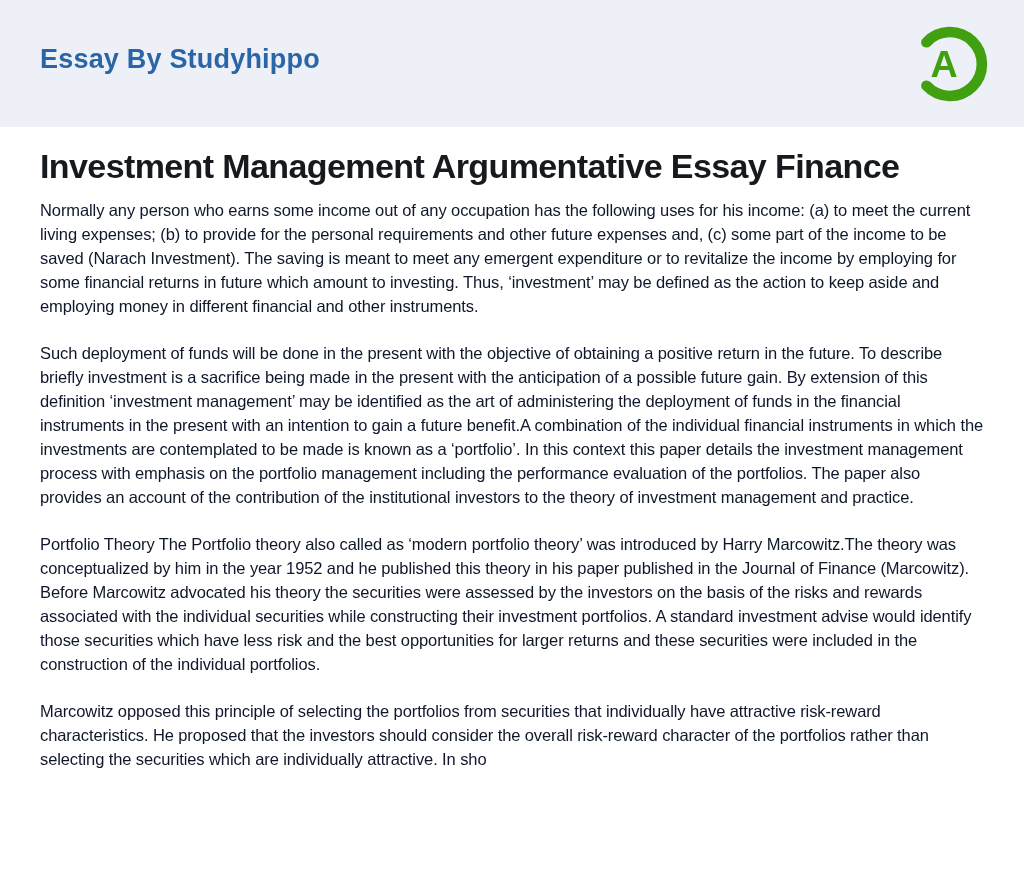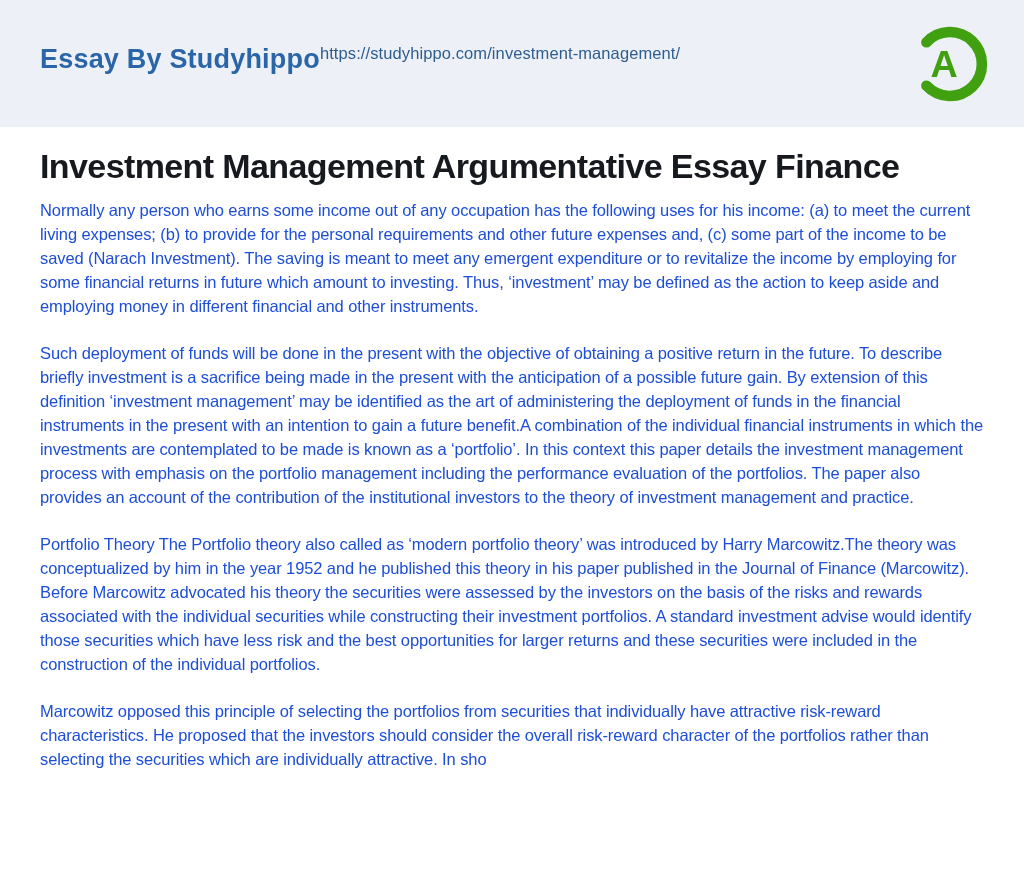--- a/index.html
+++ b/index.html
@@ -17,21 +17,21 @@
     background: #edf1f7;
     height: 127px;
     box-sizing: border-box;
     padding: 0 34px 0 40px;
     display: flex;
     align-items: center;
     justify-content: space-between;
   }
   .header-text {
     display: flex;
-    flex-direction: row;
+    flex-direction: column;
     padding-top: 6px;
   }
   .site-title {
     color: #2a65a8;
     font-size: 27px;
     font-weight: bold;
     letter-spacing: 0.2px;
     margin: 0 0 15px 0;
     cursor: pointer;
   }
@@ -60,35 +60,34 @@
   .article-title {
     color: #16191d;
     font-size: 34px;
     line-height: 37px;
     font-weight: 800;
     letter-spacing: -0.6px;
     margin: 21px 0 13px 0;
     max-width: 920px;
   }
   .article p {
-    color: #1d4ed8;
+    color: #0f172a;
     font-size: 16.5px;
     line-height: 24px;
     letter-spacing: -0.1px;
     margin: 0 0 23px 0;
     max-width: 946px;
   }
 </style>
 </head>
 <body>
 
 <header class="header">
   <div class="header-text">
     <div class="site-title">Essay By Studyhippo</div>
-    <a class="site-url">https://studyhippo.com/investment-management/</a>
   </div>
   <div class="logo">
     <svg viewBox="0 0 100 100" aria-hidden="true">
       <path d="M 22.5 23.5 A 39 39 0 1 1 22.5 76.5" fill="none" stroke="#41a010" stroke-width="13" stroke-linecap="round"></path>
       <text x="44" y="66" text-anchor="middle" fill="#41a010" class="logo-letter">A</text>
     </svg>
   </div>
 </header>
 
 <main class="article">

